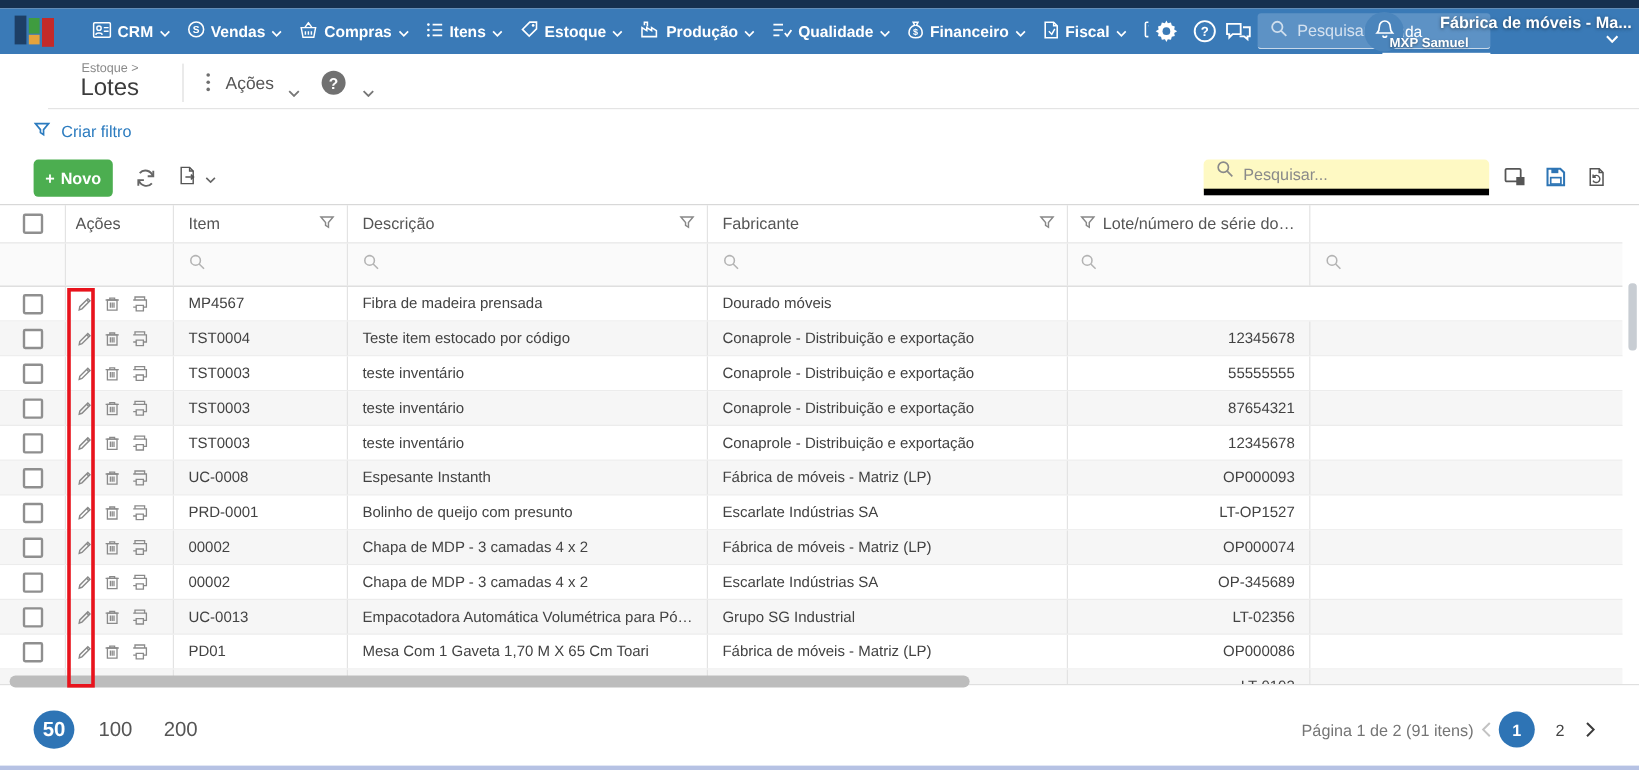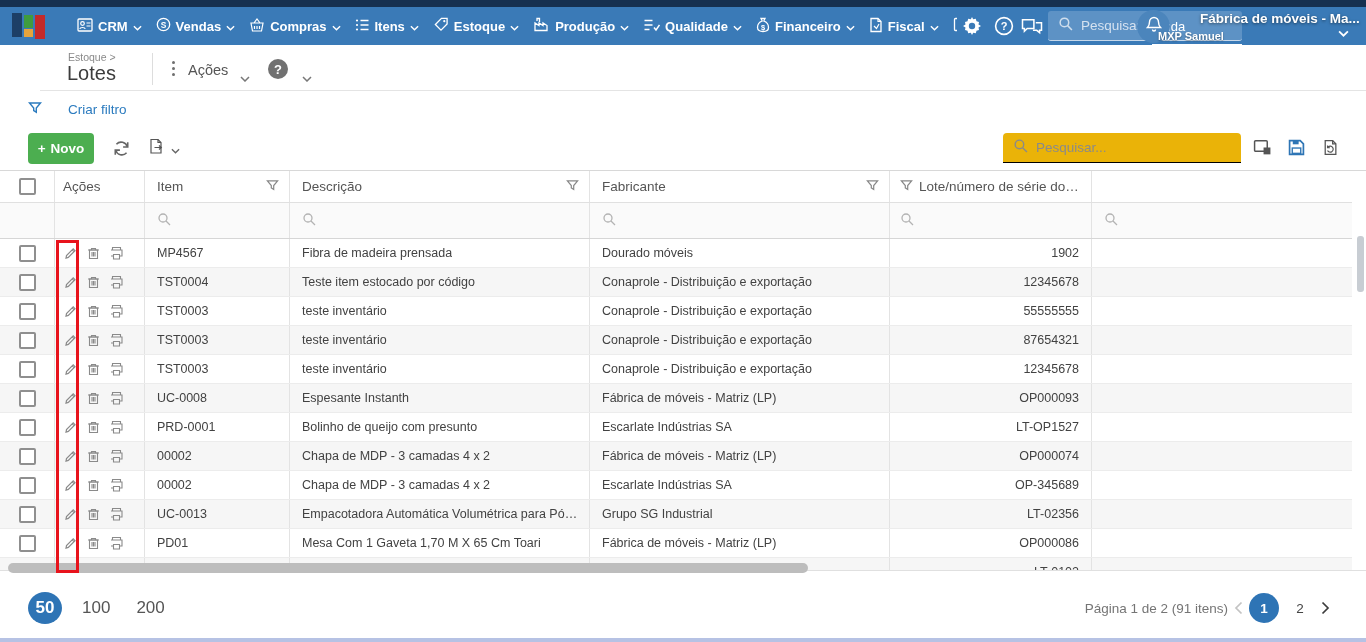--- a/index.html
+++ b/index.html
@@ -35,28 +35,28 @@
   .vdivider { position:absolute; left:112px; top:8px; width:1px; height:32px; background:#ddd; }
   .kebab { position:absolute; left:130px; top:14px; display:flex; flex-direction:column; gap:3px; cursor:pointer; padding:2px; }
   .kebab i { width:3px; height:3px; border-radius:50%; background:#6f6f6f; }
   .acoes-label { position:absolute; left:148px; top:17px; font-size:14.5px; color:#555; cursor:pointer; }
   .caret-gray-1 { position:absolute; left:200px; top:23px; cursor:pointer; }
   .help-circle { position:absolute; left:228px; top:14px; width:20px; height:20px; border-radius:50%; background:#717171; color:#fff; font-size:13px; font-weight:700; display:flex; align-items:center; justify-content:center; cursor:pointer; }
   .caret-gray-2 { position:absolute; left:262px; top:23px; cursor:pointer; }
 
   
   .filter-bar { position:absolute; top:98px; left:0; width:1366px; height:28px; }
-  .create-filter { position:absolute; left:28px; top:3px; display:flex; align-items:center; gap:26px; color:#2b7bbf; font-size:13.5px; cursor:pointer; }
+  .create-filter { position:absolute; left:28px; top:3px; display:flex; align-items:center; gap:9px; color:#2b7bbf; font-size:13.5px; cursor:pointer; }
 
   
   .toolbar { position:absolute; top:131px; left:0; width:1366px; height:36px; }
   .btn-novo { position:absolute; left:28px; top:2px; width:66px; height:31px; background:#4cae50; border:none; border-radius:4px; color:#fff; font-weight:700; font-size:13.5px; display:flex; align-items:center; justify-content:center; gap:5px; cursor:pointer; font-family:"Liberation Sans",sans-serif; }
   .tb-refresh { position:absolute; left:112px; top:8px; cursor:pointer; }
   .tb-export { position:absolute; left:148px; top:7px; display:flex; align-items:center; gap:6px; cursor:pointer; }
-  .tb-search { position:absolute; left:1003px; top:2px; width:238px; height:30px; background:#eab308; border-bottom:1px solid #000000; border-radius:4px 4px 0 0; display:flex; align-items:center; gap:8px; padding-left:10px; }
+  .tb-search { position:absolute; left:1003px; top:2px; width:238px; height:30px; background:#fef9c3; border-bottom:6px solid #000000; border-radius:4px 4px 0 0; display:flex; gap:8px; padding-left:10px; }
   .tb-search input { border:none; outline:none; background:transparent; font-size:13.5px; color:#555; width:185px; font-family:"Liberation Sans",sans-serif; }
   .tb-search input::placeholder { color:#8a8a8a; }
   .tb-icon { position:absolute; top:8px; cursor:pointer; }
 
   
   .grid { position:absolute; top:170px; left:0; width:1366px; border-top:1px solid #d8d8d8; border-bottom:1px solid #e0e0e0; background:#fff; }
   .thead, .tfilter, .trow { display:flex; width:1352px; }
   .th, .td, .fc { border-right:1px solid #e3e3e3; display:flex; align-items:center; overflow:hidden; }
   .c-check { width:55px; justify-content:center; flex:none; }
   .c-acoes { width:90px; padding-left:8px; gap:9px; flex:none; }
@@ -425,23 +425,20 @@
     </div>
     <div class="td c-item">
           <span class="cell-text">MP4567</span>
         </div>
     <div class="td c-desc">
           <span class="cell-text">Fibra de madeira prensada</span>
         </div>
     <div class="td c-fab">
           <span class="cell-text">Dourado móveis</span>
         </div>
-    <div class="td c-lote">
-          <span class="cell-text">1902</span>
-        </div>
     <div class="td c-dono"></div>
   </div>
 
   <div class="trow">
     <div class="td c-check">
           <span class="cb"></span>
         </div>
     <div class="td c-acoes">
       <span class="act-icon">
             <svg width="15" height="15" viewBox="0 0 15 15">

